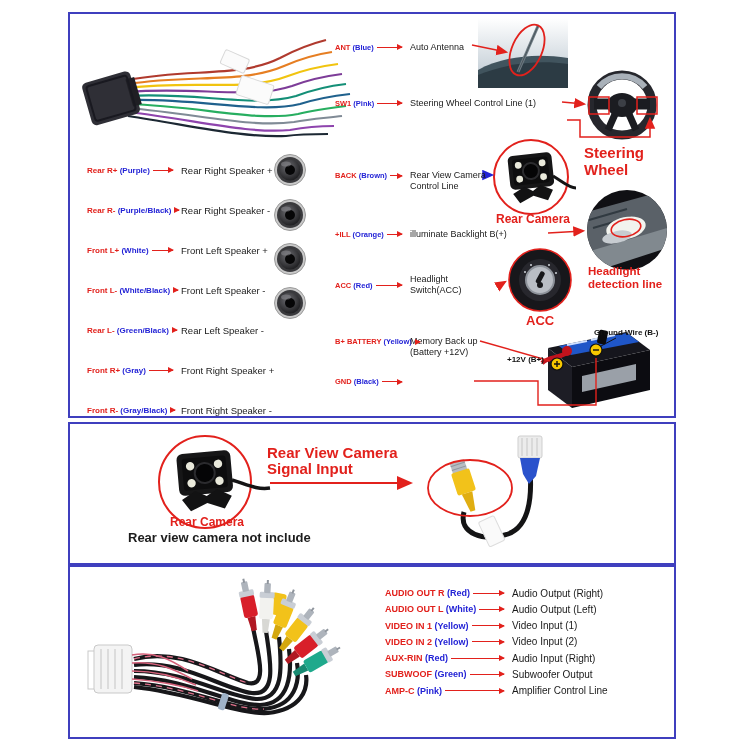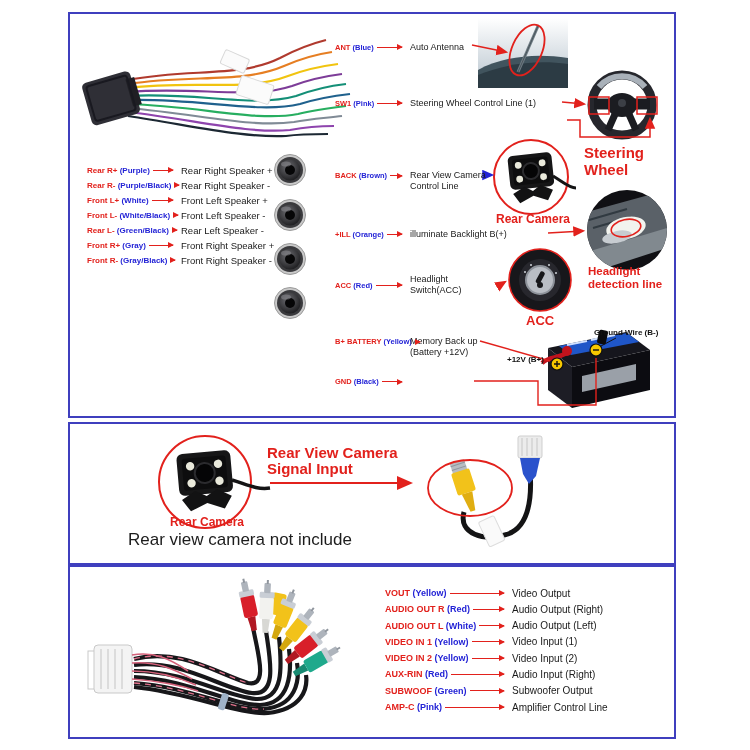--- a/index.html
+++ b/index.html
@@ -19,29 +19,29 @@
   .arr{flex:1;min-width:5px;height:0;border-top:1.5px solid #e2211c;position:relative;margin:0 8px 0 3px}
   .arr::after{content:"";position:absolute;right:-1px;top:-3.5px;width:0;height:0;
     border-left:6px solid #e2211c;border-top:3.5px solid transparent;border-bottom:3.5px solid transparent}
   .desc{font-weight:400;color:#1a1a1a;white-space:pre-line}
   .two{align-items:flex-start;height:auto}
   .two .lblarr{height:11px}
   .r .lblarr{width:75px}  .r .lbl{font-size:7.5px}  .r .desc{font-size:9px;line-height:11px}
   .s{width:212px;height:12px} .s .lblarr{width:94px} .s .lbl{font-size:8px} .s .desc{font-size:9.5px}
   .b{width:262px;height:12px} .b .lblarr{width:127px} .b .lbl{font-size:9px} .b .desc{font-size:10px}
 
-  #speaker-rows{position:absolute;left:17px;top:150px;display:flex;flex-direction:column;gap:3px}
+  #speaker-rows{position:absolute;left:17px;top:150px;display:flex;flex-direction:column;gap:28px}
   #bottom-rows{position:absolute;left:315px;top:20px;display:flex;flex-direction:column;gap:4.3px}
 
   .cap{position:absolute;font-weight:700;color:#e2211c;white-space:pre-line}
   .cap-sm{font-size:10.5px}
   .blk{position:absolute;font-weight:700;color:#111;font-size:8px;white-space:nowrap}
   #mid-heading{left:197px;top:21px;font-size:15px;line-height:16px}
   #mid-cam-cap{left:100px;top:91px;font-size:12px}
-  #mid-note{position:absolute;left:58px;top:106px;font-size:17px;color:#1c1c1c;font-weight:400;white-space:nowrap}
+  #mid-note{position:absolute;left:58px;top:106px;font-size:13px;color:#1c1c1c;font-weight:700;white-space:nowrap}
 </style>
 </head>
 <body>
 
 <div class="section" id="sec-top">
 
   <svg class="layer" width="604" height="402" viewBox="0 0 604 402">
     <defs>
       <marker id="mr" markerWidth="9" markerHeight="8" refX="6.5" refY="3.5" orient="auto">
           <path d="M0,0 L8,3.5 L0,7 Z" fill="#e2211c"></path>
@@ -400,27 +400,20 @@
           <rect x="-7" y="-20" width="14" height="22" rx="2.5" fill="#1fa98c"></rect>
         <rect x="-7.5" y="-25" width="15" height="6" rx="1.5" fill="#c9ced5"></rect>
           <rect x="-3.2" y="-34" width="6.4" height="10" rx="1" fill="#aeb4bc"></rect>
           <rect x="-1" y="-37" width="2" height="4" fill="#8f959d"></rect>
       </g>
     </g>
   </svg>
   <div id="bottom-rows" class="flowcol">
       <div class="row b">
         <span class="lblarr">
-          <span class="lbl"><span class="rd">VOUT</span> <span class="bl">(Yellow)</span></span>
-          <span class="arr"></span>
-        </span>
-        <span class="desc">Video Output</span>
-      </div>
-      <div class="row b">
-        <span class="lblarr">
           <span class="lbl"><span class="rd">AUDIO OUT R</span> <span class="bl">(Red)</span></span>
           <span class="arr"></span>
         </span>
         <span class="desc">Audio Output (Right)</span>
       </div>
       <div class="row b">
         <span class="lblarr">
           <span class="lbl"><span class="rd">AUDIO OUT L</span> <span class="bl">(White)</span></span>
           <span class="arr"></span>
         </span>

